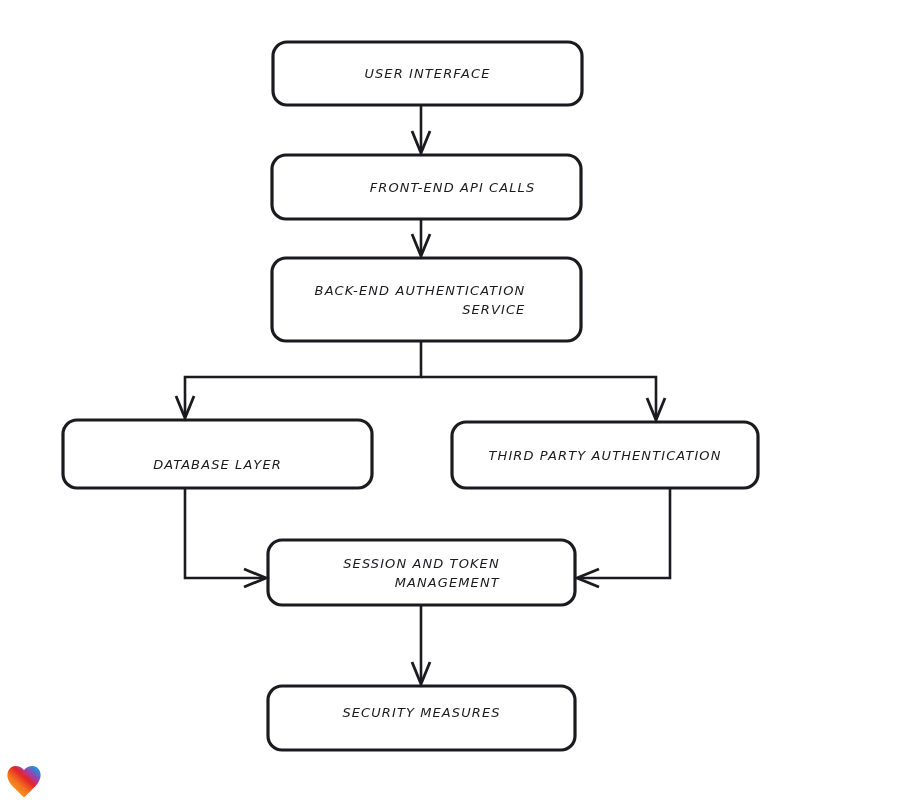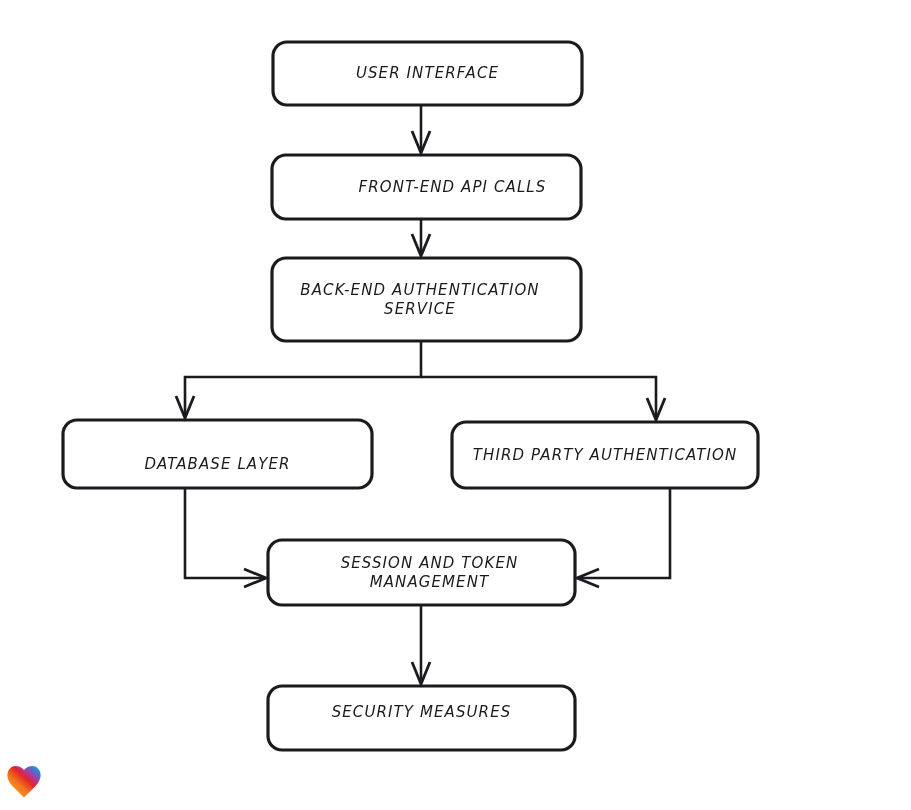--- a/index.html
+++ b/index.html
@@ -20,24 +20,24 @@
     left: 0;
     top: 0;
     width: 911px;
     height: 810px;
   }
   .node-label {
     position: absolute;
     display: flex;
     align-items: center;
     justify-content: center;
-    text-align: center;
+    text-align: right;
     color: #1b1b1f;
     font-family: "DejaVu Sans", sans-serif;
-    font-size: 15px;
+    font-size: 13px;
     letter-spacing: 1.1px;
     line-height: 19px;
     font-style: italic;
     font-weight: 400;
     pointer-events: none;
     white-space: pre-line;
     text-transform: uppercase;
   }
 </style>
 </head>
@@ -126,16 +126,16 @@
 
 <div class="node-label" style="left:272px; top:155px; width:361px; height:64px;">FRONT-END API CALLS</div>
 
 <div class="node-label" style="left:272px; top:258px; width:296px; height:83px;">BACK-END AUTHENTICATION
 SERVICE</div>
 
 <div class="node-label" style="left:63px; top:420px; width:309px; height:88px;">DATABASE LAYER</div>
 
 <div class="node-label" style="left:452px; top:422px; width:306px; height:66px;border-radius:30px;">THIRD PARTY AUTHENTICATION</div>
 
-<div class="node-label" style="left:276px; top:540px; width:307px; height:65px;border-radius:26px;">SESSION AND TOKEN
+<div class="node-label" style="left:268px; top:540px; width:307px; height:65px;border-radius:26px;">SESSION AND TOKEN
 MANAGEMENT</div>
 
 <div class="node-label" style="left:268px; top:686px; width:307px; height:52px;">SECURITY MEASURES</div>
 
 </body></html>

